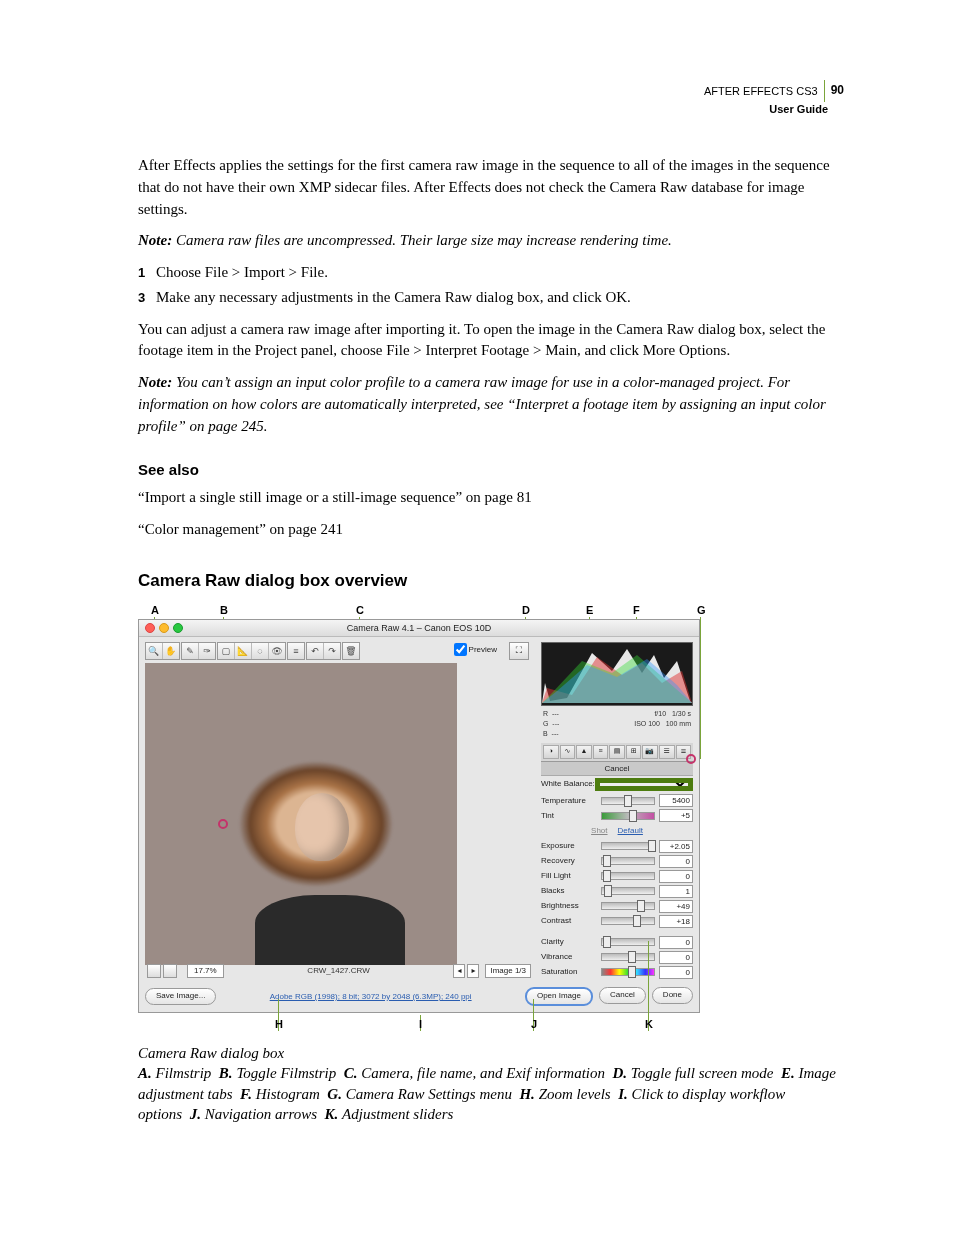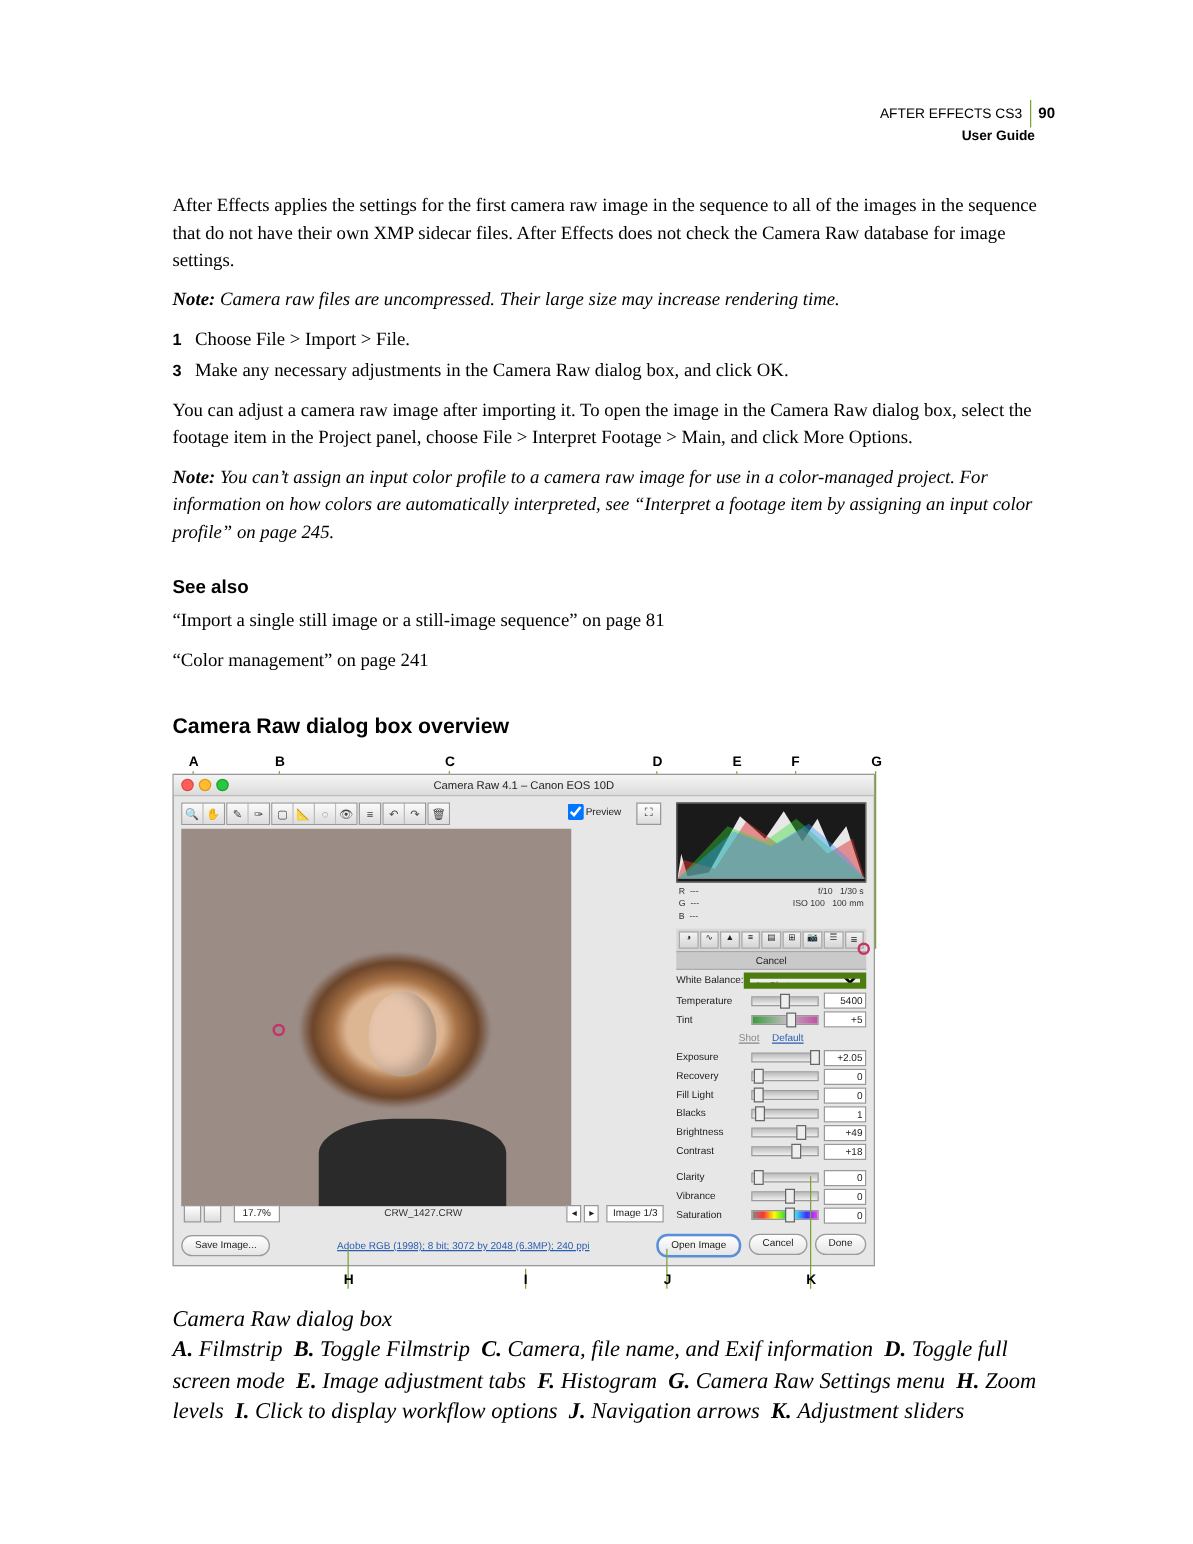--- a/index.html
+++ b/index.html
@@ -78,21 +78,21 @@
   .bottom-bar .wf{margin:0 auto;color:#2a5db0;text-decoration:underline;font-size:8px;}
   .bottom-bar .rbtns{display:flex;gap:6px;}
   .bottom-bar .rbtns span{border:1px solid #9a9a9a;border-radius:9px;background:linear-gradient(#fff,#e5e5e5);height:15px;line-height:14px;padding:0 10px;}
   .bottom-bar .rbtns .open{border:2px solid #5a8edb;}
 
   
   .leader{position:absolute;background:#7aa43a;}
   .circ{position:absolute;width:10px;height:10px;border:2px solid #c4336a;border-radius:50%;box-sizing:border-box;}
 
   .callout-row-b { position:relative; height:20px; font-family:"Myriad Pro",Arial,sans-serif; font-weight:bold; font-size:11px; margin-top:4px;}
-  .caption { font-style:italic; font-size:18px; line-height:1.35; margin-top:6px;}
+  .caption { font-style:italic; font-size:15px; line-height:1.35; margin-top:6px;}
   .caption .cl{font-weight:bold;font-style:italic;}
 </style>
 </head>
 <body>
 
 <div class="page">
   <div class="running-head">
     <div class="line1">
         <span>AFTER EFFECTS CS3</span>
         <span class="sep"></span>

